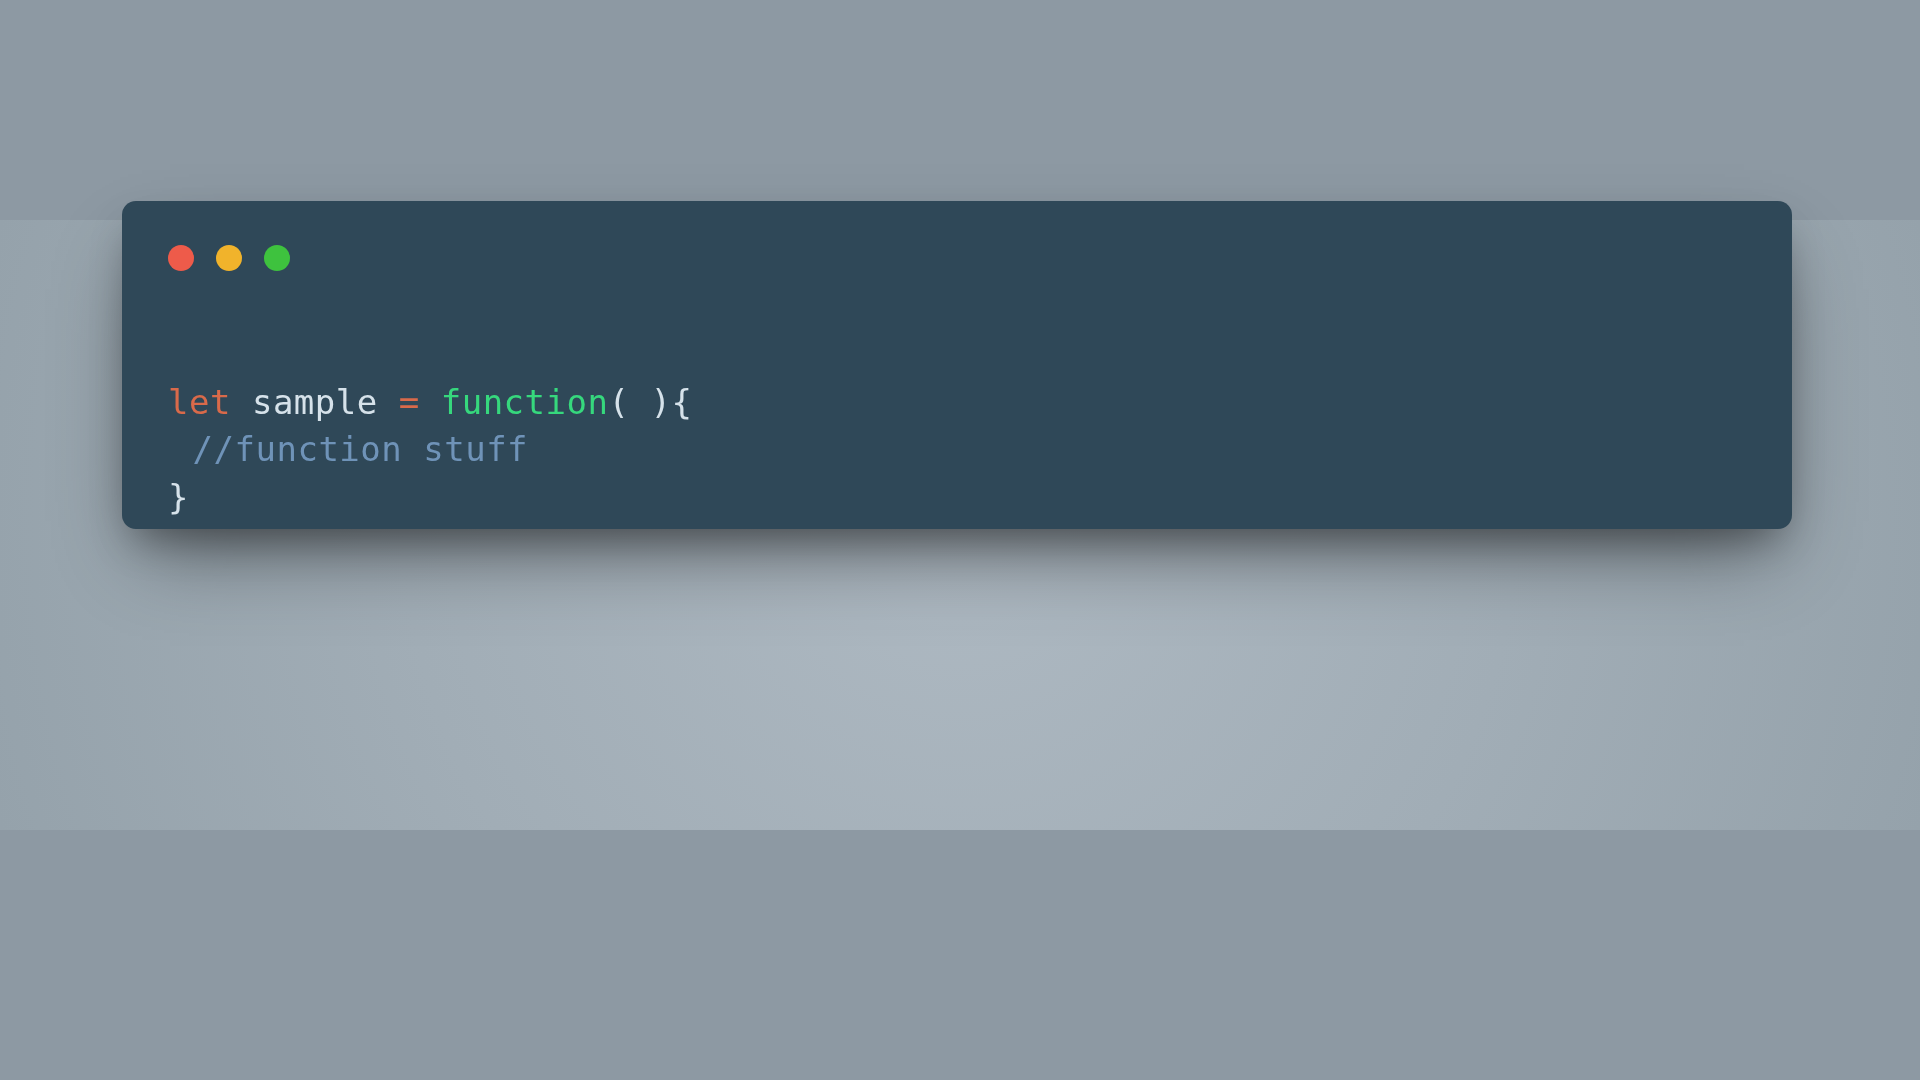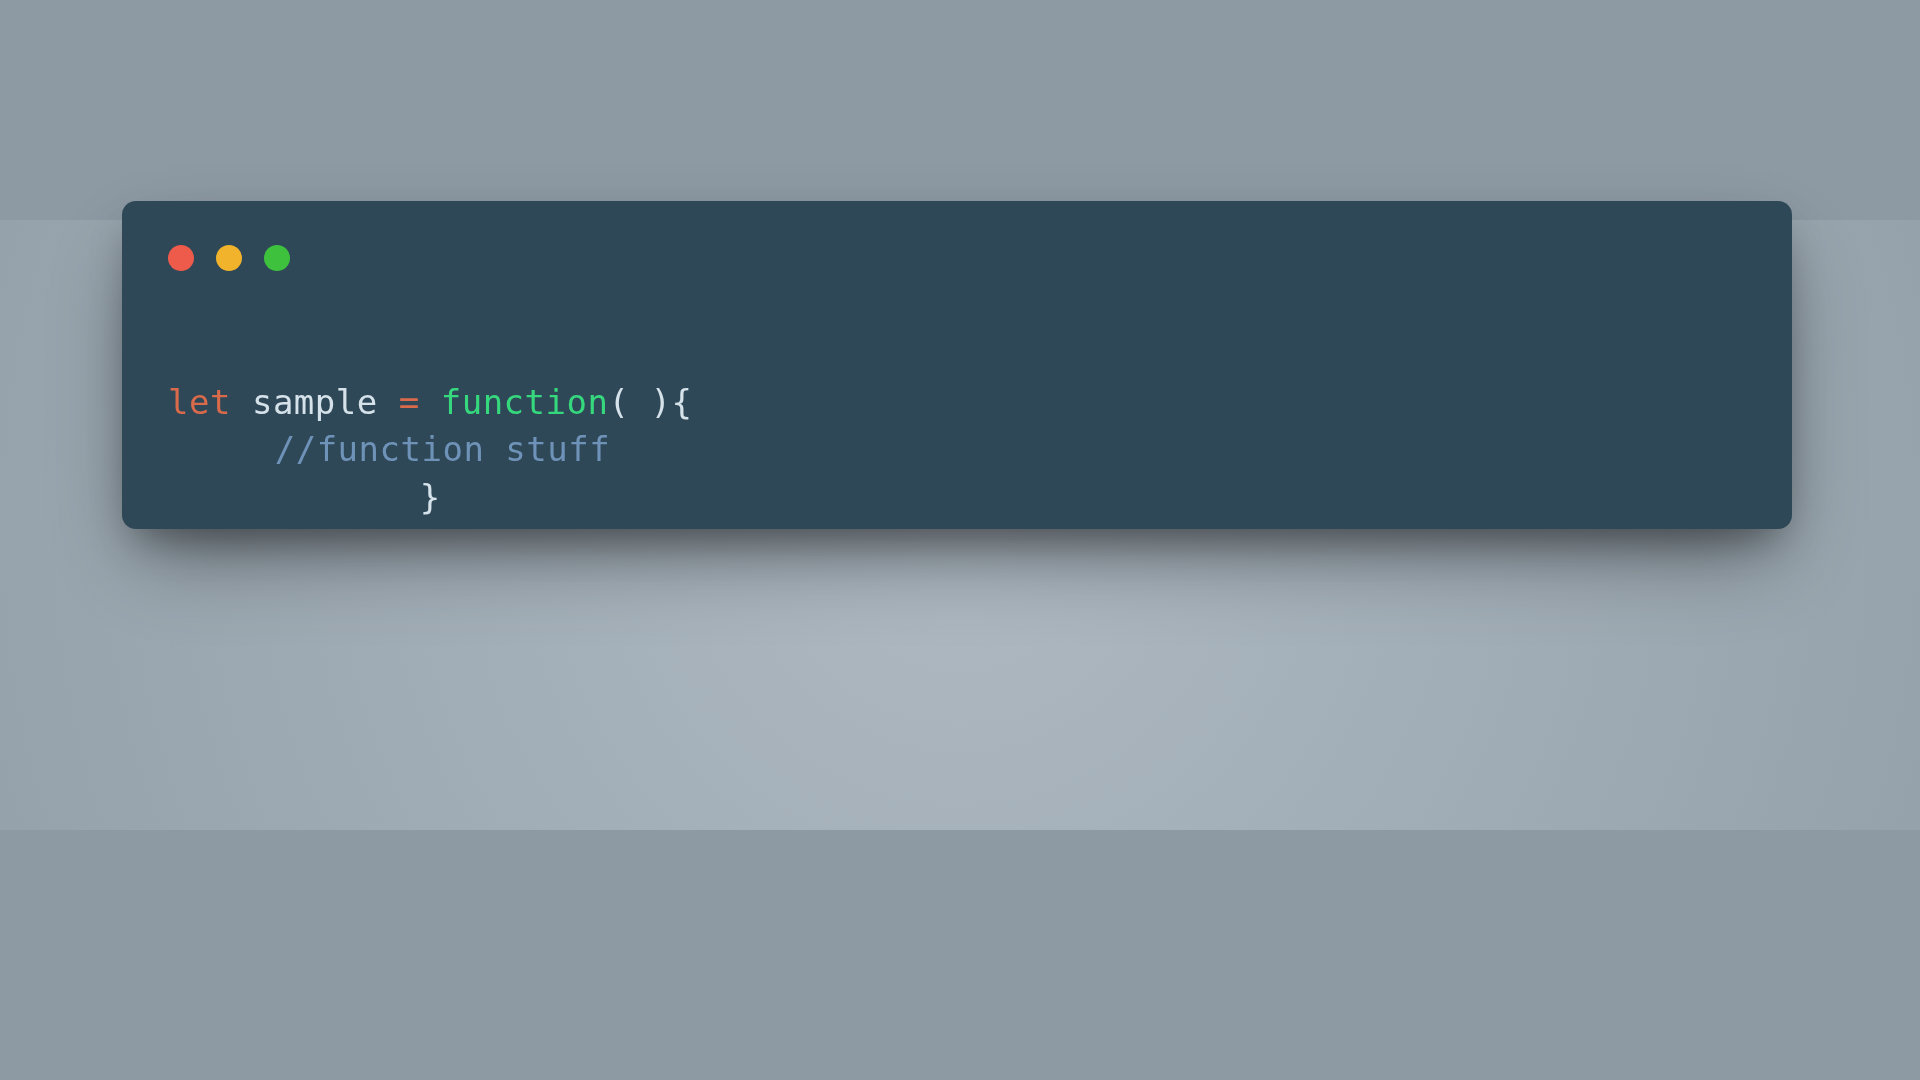--- a/index.html
+++ b/index.html
@@ -36,21 +36,20 @@
     top: 145px;
     transform: translateY(-50%);
     width: 1670px;
     height: 328px;
     background: #2f4858;
     border-radius: 14px;
     box-shadow:
       0 40px 80px -20px rgba(0,0,0,.45),
       0 20px 40px -12px rgba(0,0,0,.35);
     color: #ecf0f5;
-    text-align: center;
   }
 
   
   .titlebar {
     position: absolute;
     top: 44px;
     left: 46px;
     display: flex;
     gap: 22px;
   }

